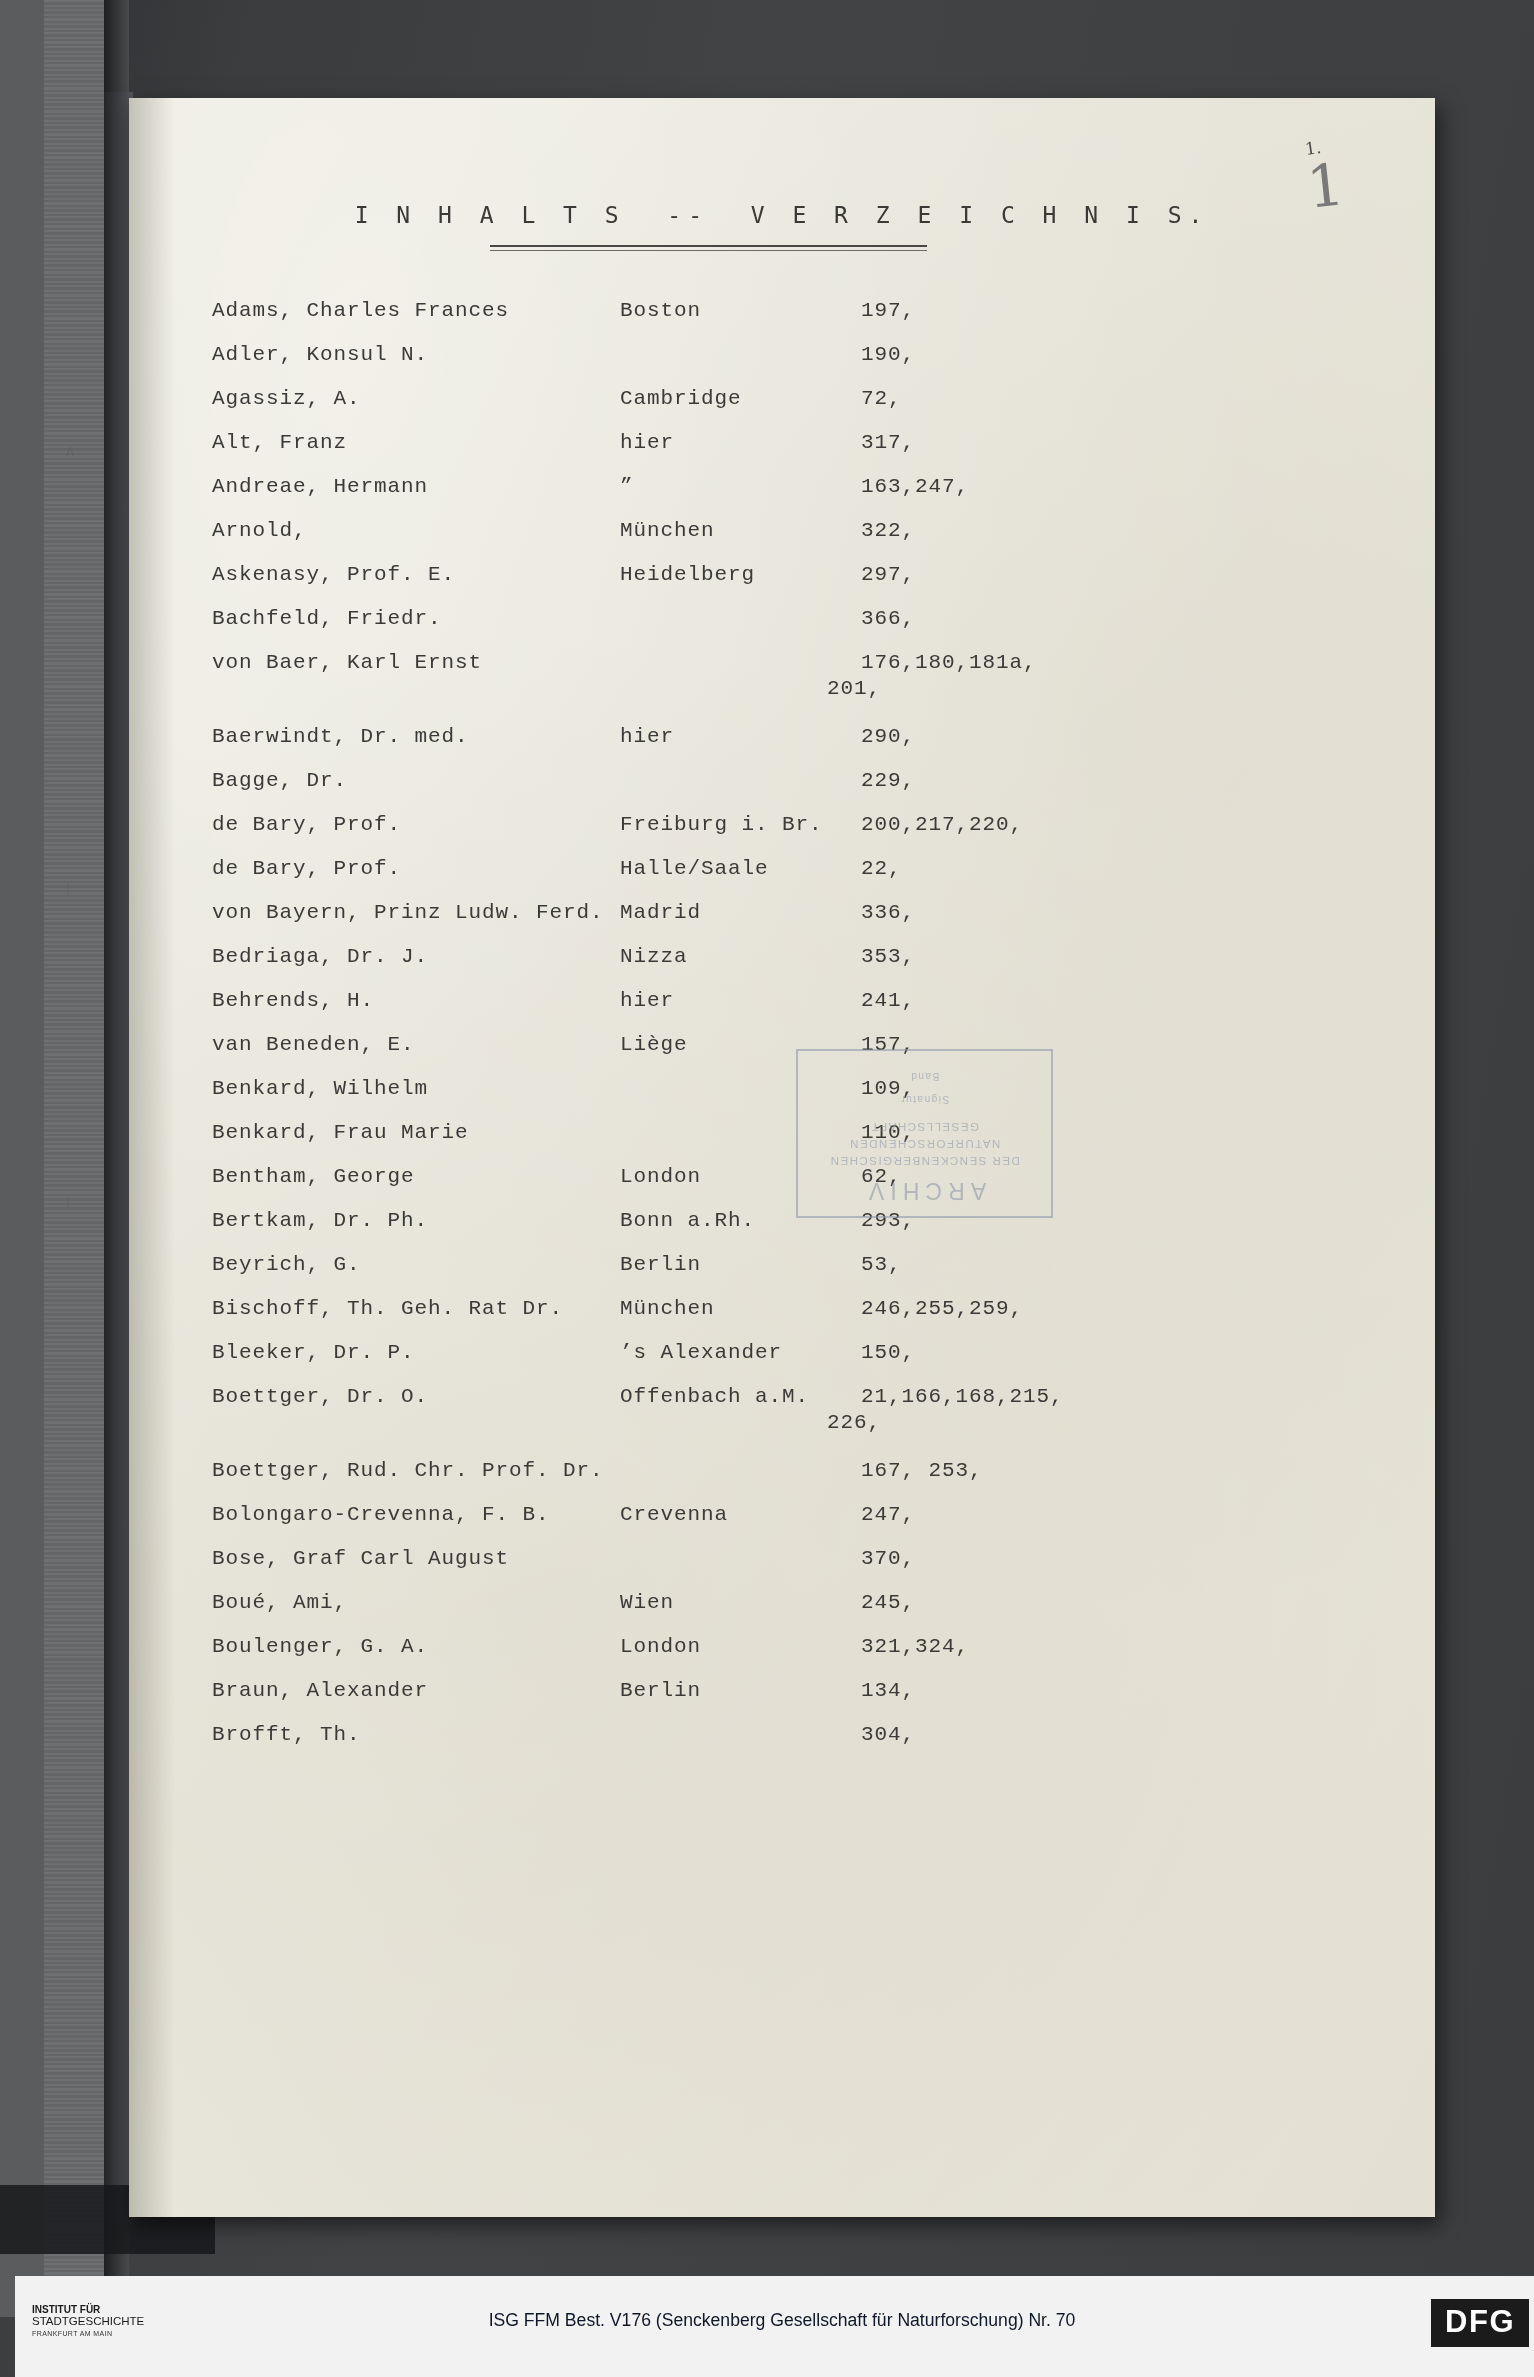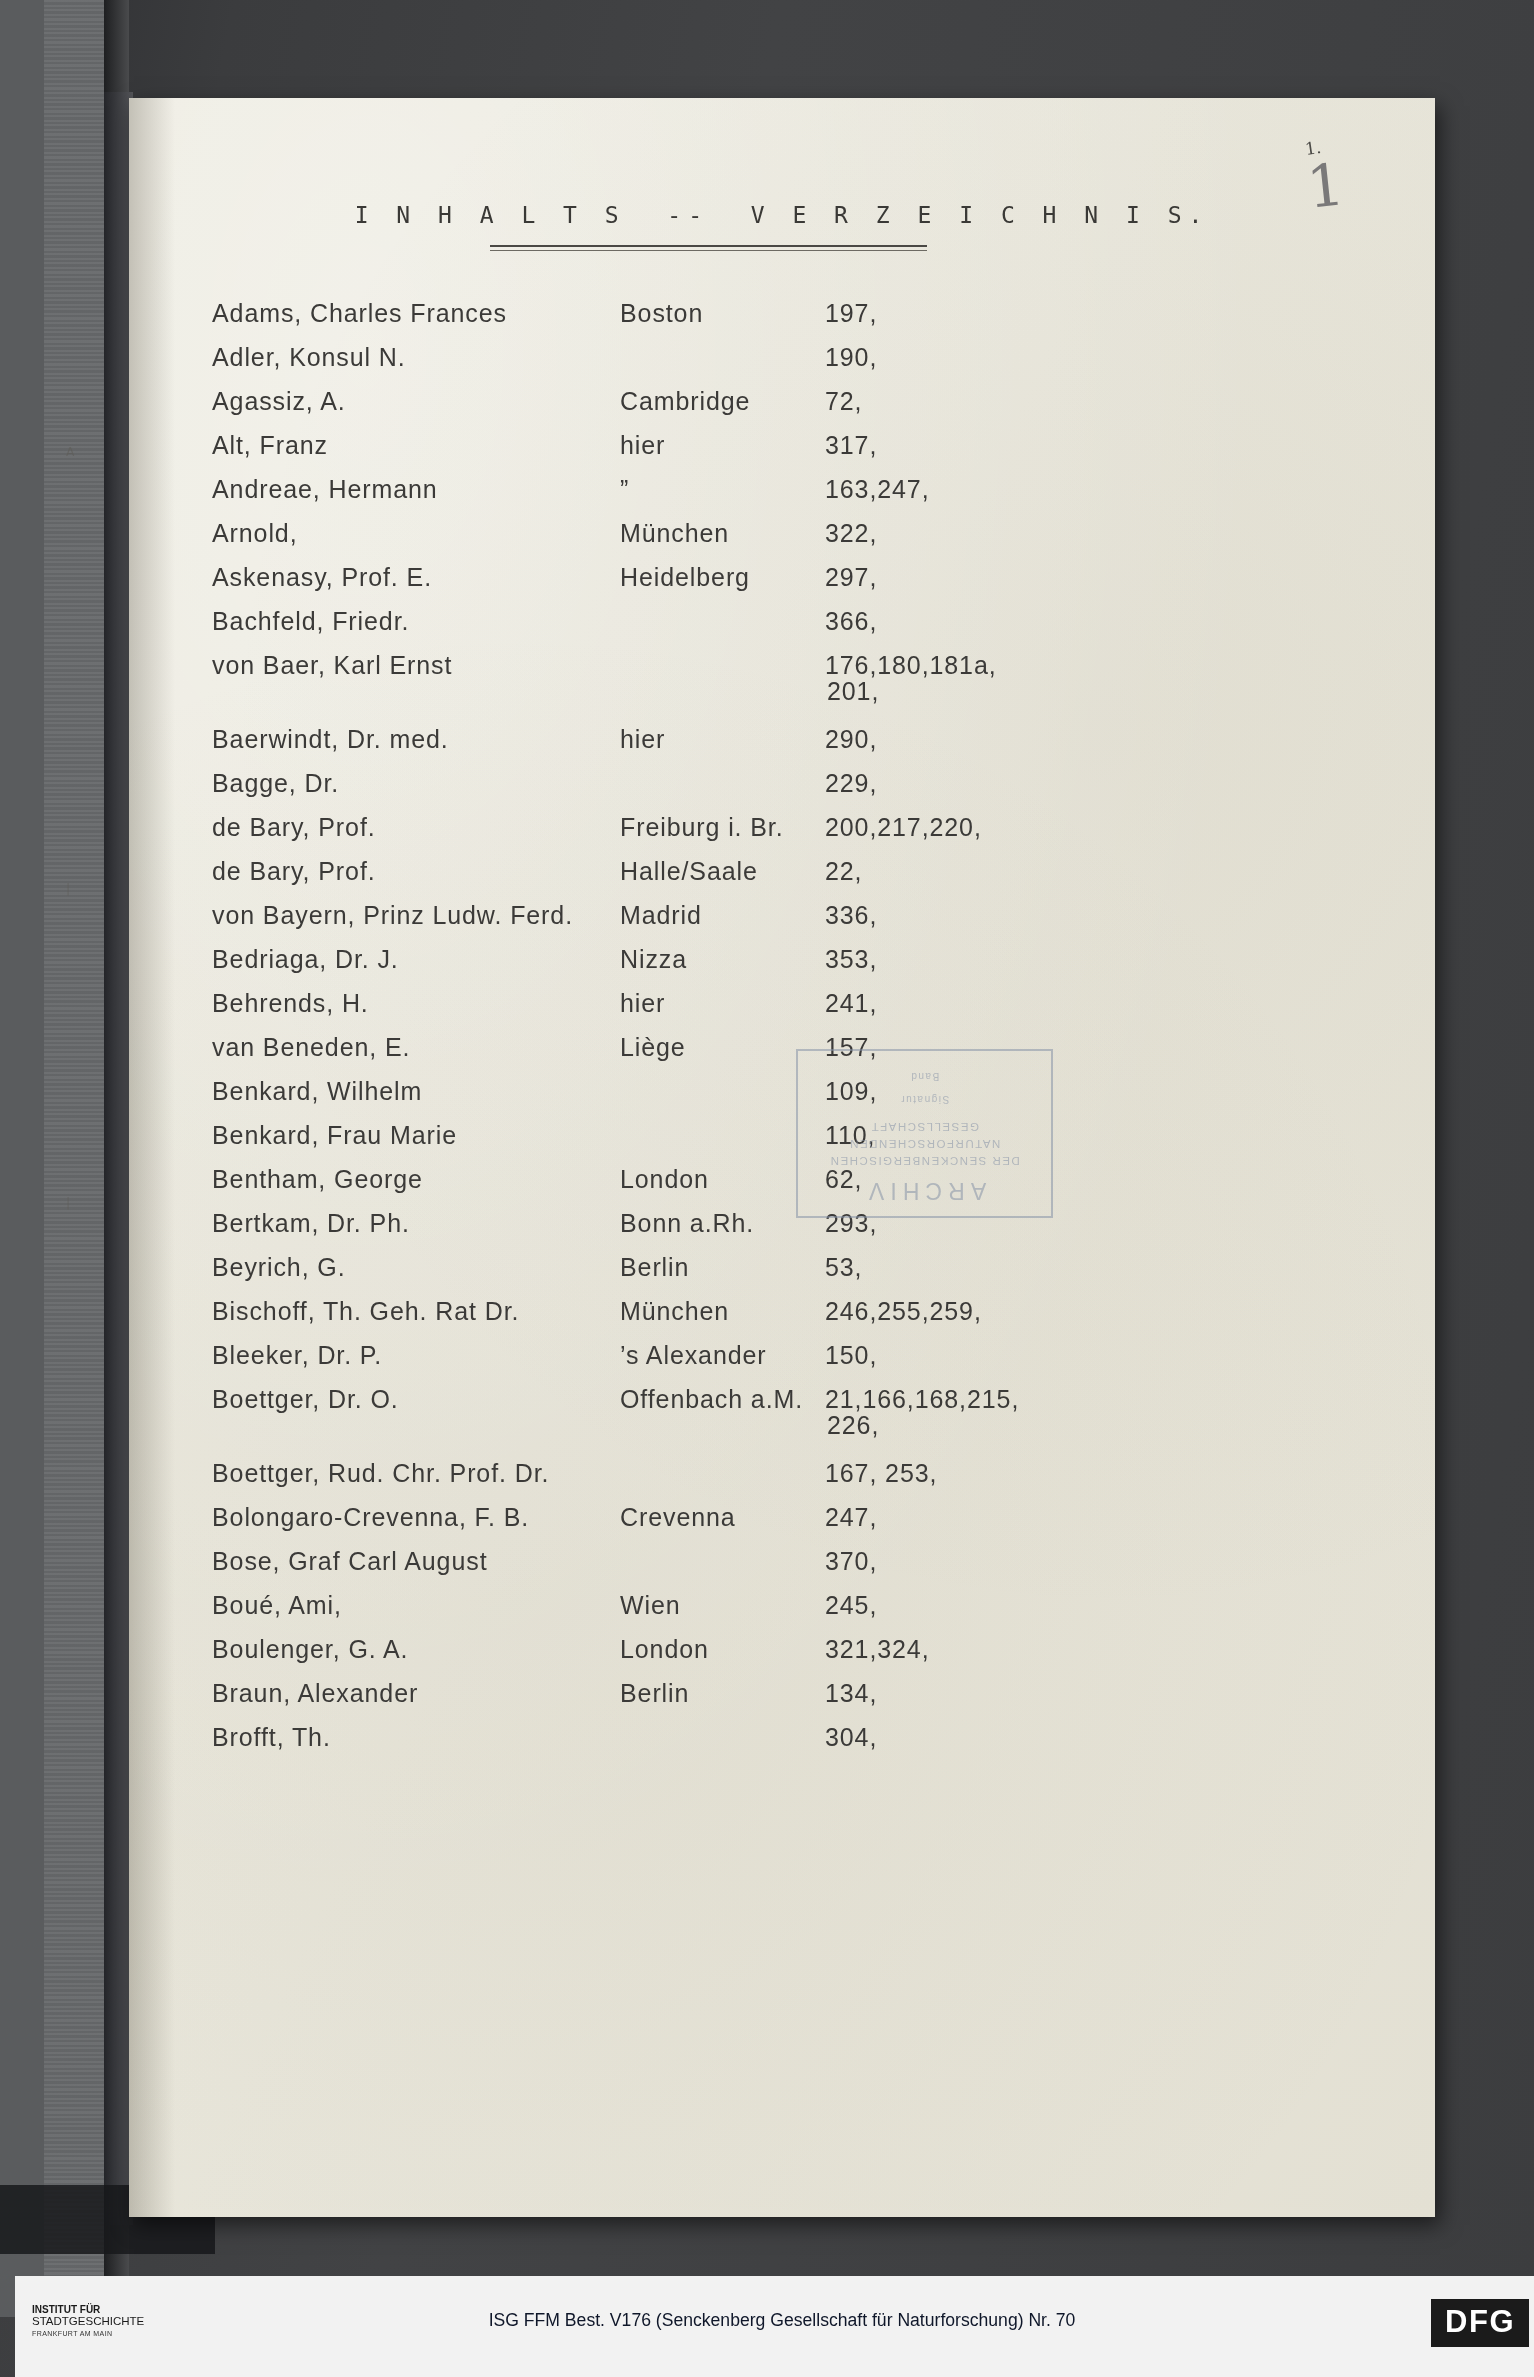--- a/index.html
+++ b/index.html
@@ -80,23 +80,23 @@
   .page-grain {
     position: absolute; inset: 0;
     background-image:
       radial-gradient(circle at 30% 70%, rgba(160,150,120,.10), transparent 55%),
       radial-gradient(circle at 75% 30%, rgba(150,140,110,.08), transparent 50%);
     pointer-events: none;
   }
 
   
   .typed {
-    font-family: Liberation Sans, sans-serif;
+    font-family: Liberation Mono, monospace;
     color: #3b3a38;
-    font-size: 25px;
+    font-size: 21px;
     letter-spacing: 0.9px;
   }
 
   
   .folio-small {
     position: absolute;
     right: 114px; top: 40px;
     font-family: "DejaVu Serif", serif;
     font-size: 17px;
     color: #4b4a46;
@@ -161,21 +161,21 @@
     left: 83px;
     top: 0;
   }
   .col-place {
     position: absolute;
     left: 491px;
     top: 0;
   }
   .col-pages {
     position: absolute;
-    left: 696px;
+    left: 732px;
     top: 0;
   }
   .pages-second {
     position: absolute;
     left: 698px;
     top: 26px;
   }
 
   
   .tick {

